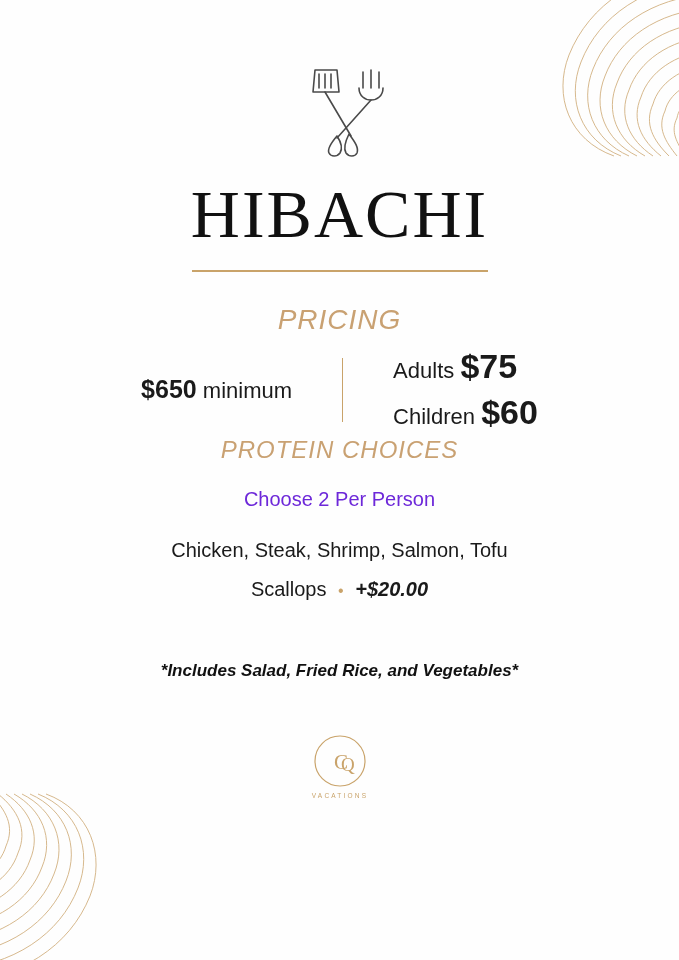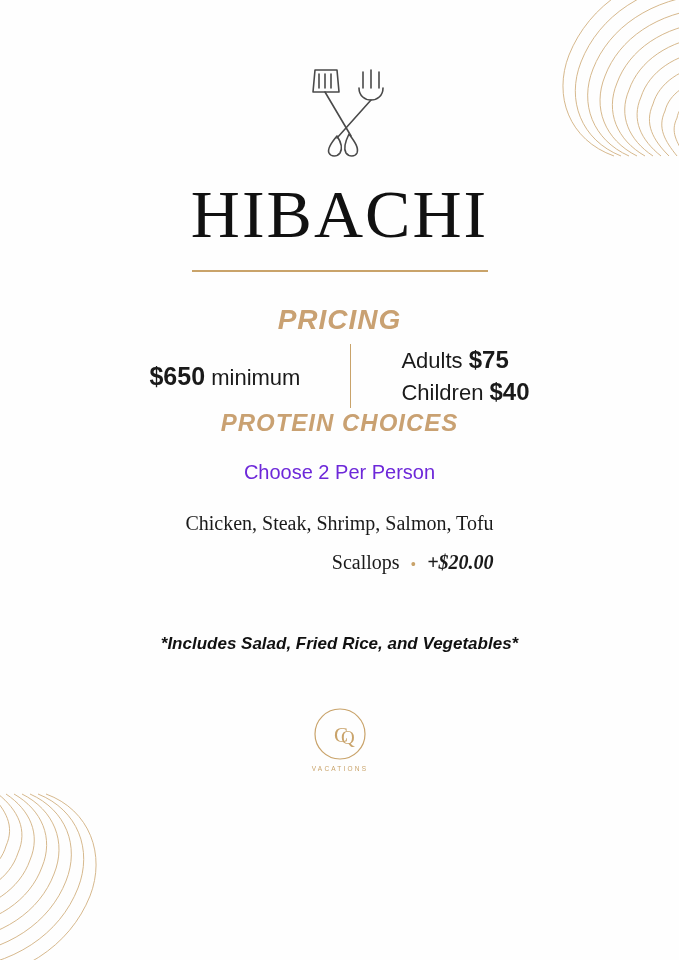--- a/index.html
+++ b/index.html
@@ -71,21 +71,21 @@
   .title-rule {
     margin-top: 22px;
     width: 296px;
     height: 2px;
     background: #c9a36a;
   }
 
   .section-heading {
     font-family: "Liberation Sans", sans-serif;
     font-style: italic;
-    font-weight: bold;
+    font-weight: normal;
     color: #c9a172;
     letter-spacing: 1px;
   }
 
   .pricing-heading {
     margin-top: 32px;
     font-size: 28px;
   }
 
   .pricing-row {
@@ -114,39 +114,38 @@
     padding-left: 34px;
     text-align: left;
     white-space: nowrap;
   }
   .pricing-right div {
     font-size: 22px;
     line-height: 1.35;
   }
   .pricing-right .amount {
     font-weight: bold;
-    font-size: 24px;
+    font-size: 34px;
   }
 
   .protein-heading {
     font-size: 24px;
   }
 
   .choose {
     margin-top: 24px;
     font-size: 20px;
     color: #6d28d9;
   }
 
   .proteins {
     margin-top: 20px;
     font-size: 20px;
-    text-align: right;
+    text-align: center;
     line-height: 1.95;
-    font-family: Liberation Serif, serif;
   }
   .protein-line {
     white-space: nowrap;
   }
   .dot {
     color: #c9a36a;
     padding: 0 6px;
     font-size: 16px;
     vertical-align: middle;
   }
@@ -234,21 +233,21 @@
         <span>minimum</span>
       </div>
       <div class="pricing-divider"></div>
       <div class="pricing-right">
         <div>
           <span>Adults</span>
           <span class="amount">$75</span>
         </div>
         <div>
           <span>Children</span>
-          <span class="amount">$40</span>
+          <span class="amount">$60</span>
         </div>
       </div>
     </div>
 
     <div class="section-heading protein-heading">PROTEIN CHOICES</div>
 
     <div class="choose">Choose 2 Per Person</div>
 
     <div class="proteins">
       <div class="protein-line">Chicken, Steak, Shrimp, Salmon, Tofu</div>

